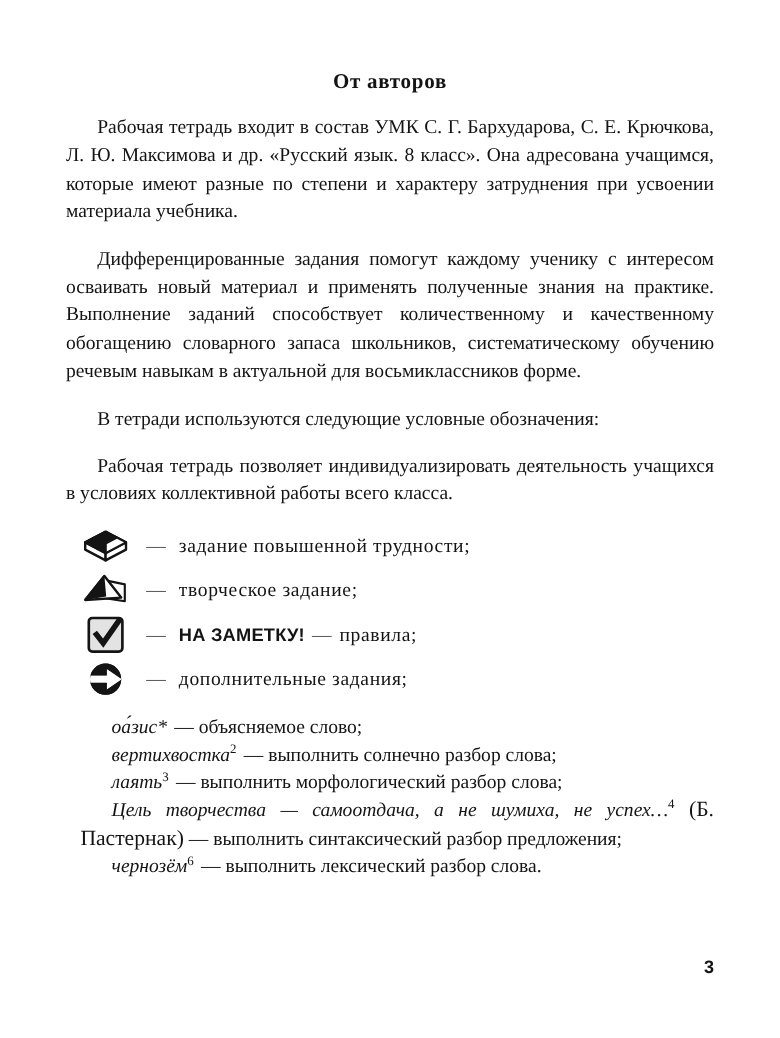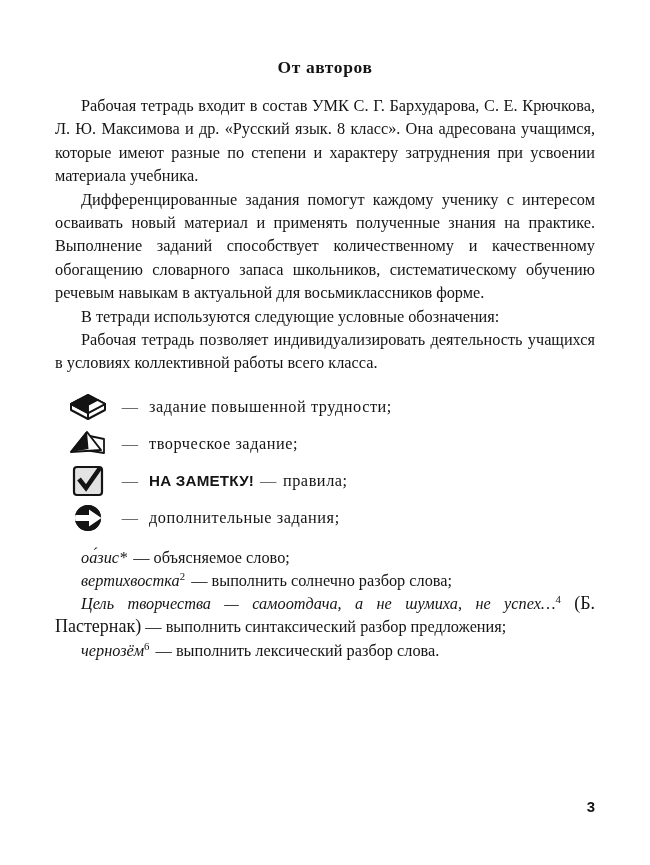--- a/index.html
+++ b/index.html
@@ -43,21 +43,21 @@
   
   .para {
     font-size: 16.3px;
     line-height: 23.4px;
     text-align: justify;
     text-justify: inter-word;
     text-indent: 26px;
     margin: 0;
     hyphens: manual;
   }
-  .para + .para { margin-top: 0px; }
+  .para + .para { margin-top: 16px; }
 
   
   .legend {
     margin-top: 14px;
   }
   .legend-row {
     display: flex;
     align-items: center;
     height: 37px;
   }
@@ -90,20 +90,21 @@
     letter-spacing: 0.2px;
   }
   .legend-text .mid-dash {
     color: #555;
     padding: 0 6px;
   }
 
   
   .examples {
     margin-top: 9px;
+    margin-left: 12px;
   }
   .ex-line {
     font-size: 16.3px;
     line-height: 23.2px;
     text-align: justify;
     text-justify: inter-word;
     text-indent: 26px;
     margin: 0;
   }
   .ex-line.nobreak {
@@ -223,20 +224,24 @@
         <i>оа́зис*</i><span class="ex-dash"> </span><span>—</span>
         <span>объясняемое слово;</span>
       </p>
 
 
       <p class="ex-line nobreak">
         <i>вертихвостка</i><sup>2</sup><span class="ex-dash"> </span><span>—</span>
         <span>выполнить солнечно разбор слова;</span>
       </p>
 
+      <p class="ex-line nobreak">
+        <i>лаять</i><sup>3</sup><span class="ex-dash"> </span><span>—</span>
+        <span>выполнить морфологический разбор слова;</span>
+      </p>
 
       <p class="ex-line">
         <i>Цель творчества — самоотдача, а не шумиха, не успех…</i><sup>4</sup>
         <span class="attrib">(Б. Пастернак)</span>
         <span>—</span>
         <span>выполнить синтаксический разбор предложения;</span>
       </p>
 
 
       <p class="ex-line nobreak">

